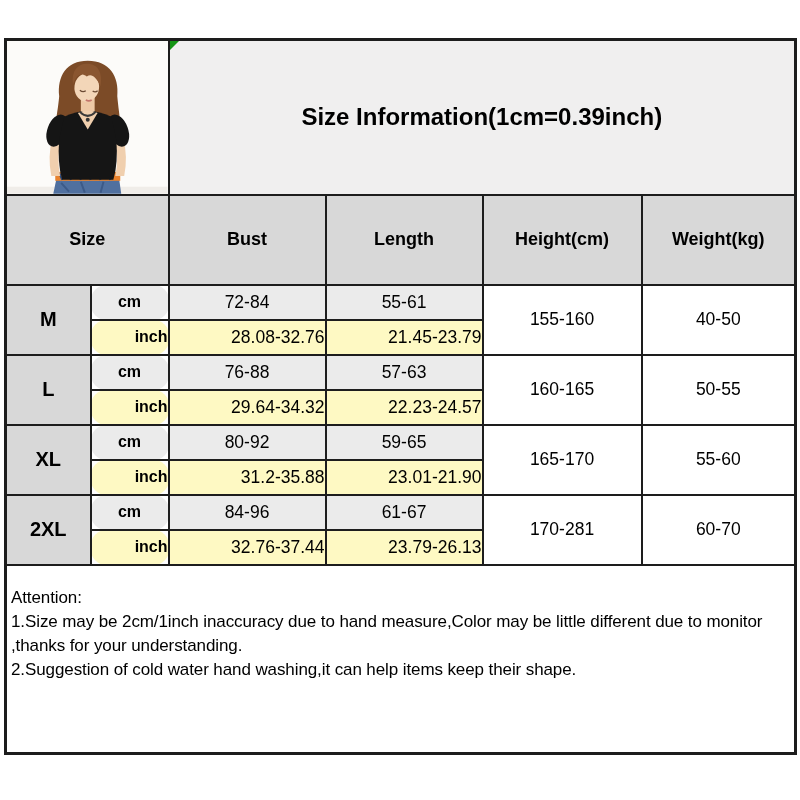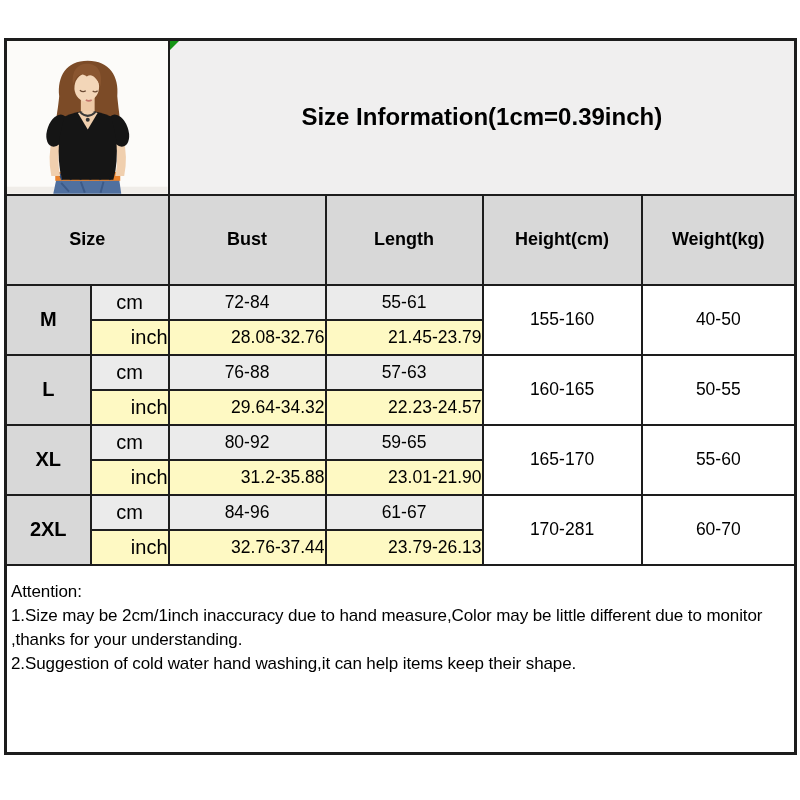--- a/index.html
+++ b/index.html
@@ -44,29 +44,29 @@
   .corner-flag{
     position:absolute;top:0;left:0;width:0;height:0;
     border-top:9px solid #149414;border-right:9px solid transparent;
   }
   td.header-cell{
     background:#d8d8d8;font-weight:bold;font-size:18px;
   }
   td.size-cell{
     background:#d8d8d8;font-weight:bold;font-size:20px;
   }
-  td.unit-cell{font-weight:normal;font-size:20px;}
+  td.unit-cell{font-weight:bold;font-size:16px;border-radius:15px;}
   td.val-cell{font-size:17.5px;}
   tr.cm-row td.unit-cell, tr.cm-row td.val-cell{background:#ebebeb;}
   tr.inch-row td{background:#fef9c3;text-align:right;}
   td.span-cell{background:#ffffff;font-size:17.5px;}
 
   td.attention-cell{
     background:#ffffff;text-align:left;vertical-align:top;
-    padding:14px 5px 0 4px;
+    padding:20px 5px 0 4px;
     font-size:17px;line-height:1.42;letter-spacing:-0.1px;
   }
   .attn-line{margin:0;}
 </style>
 </head>
 <body>
 
 <div class="sheet">
   <table class="size-table">
     <colgroup>

